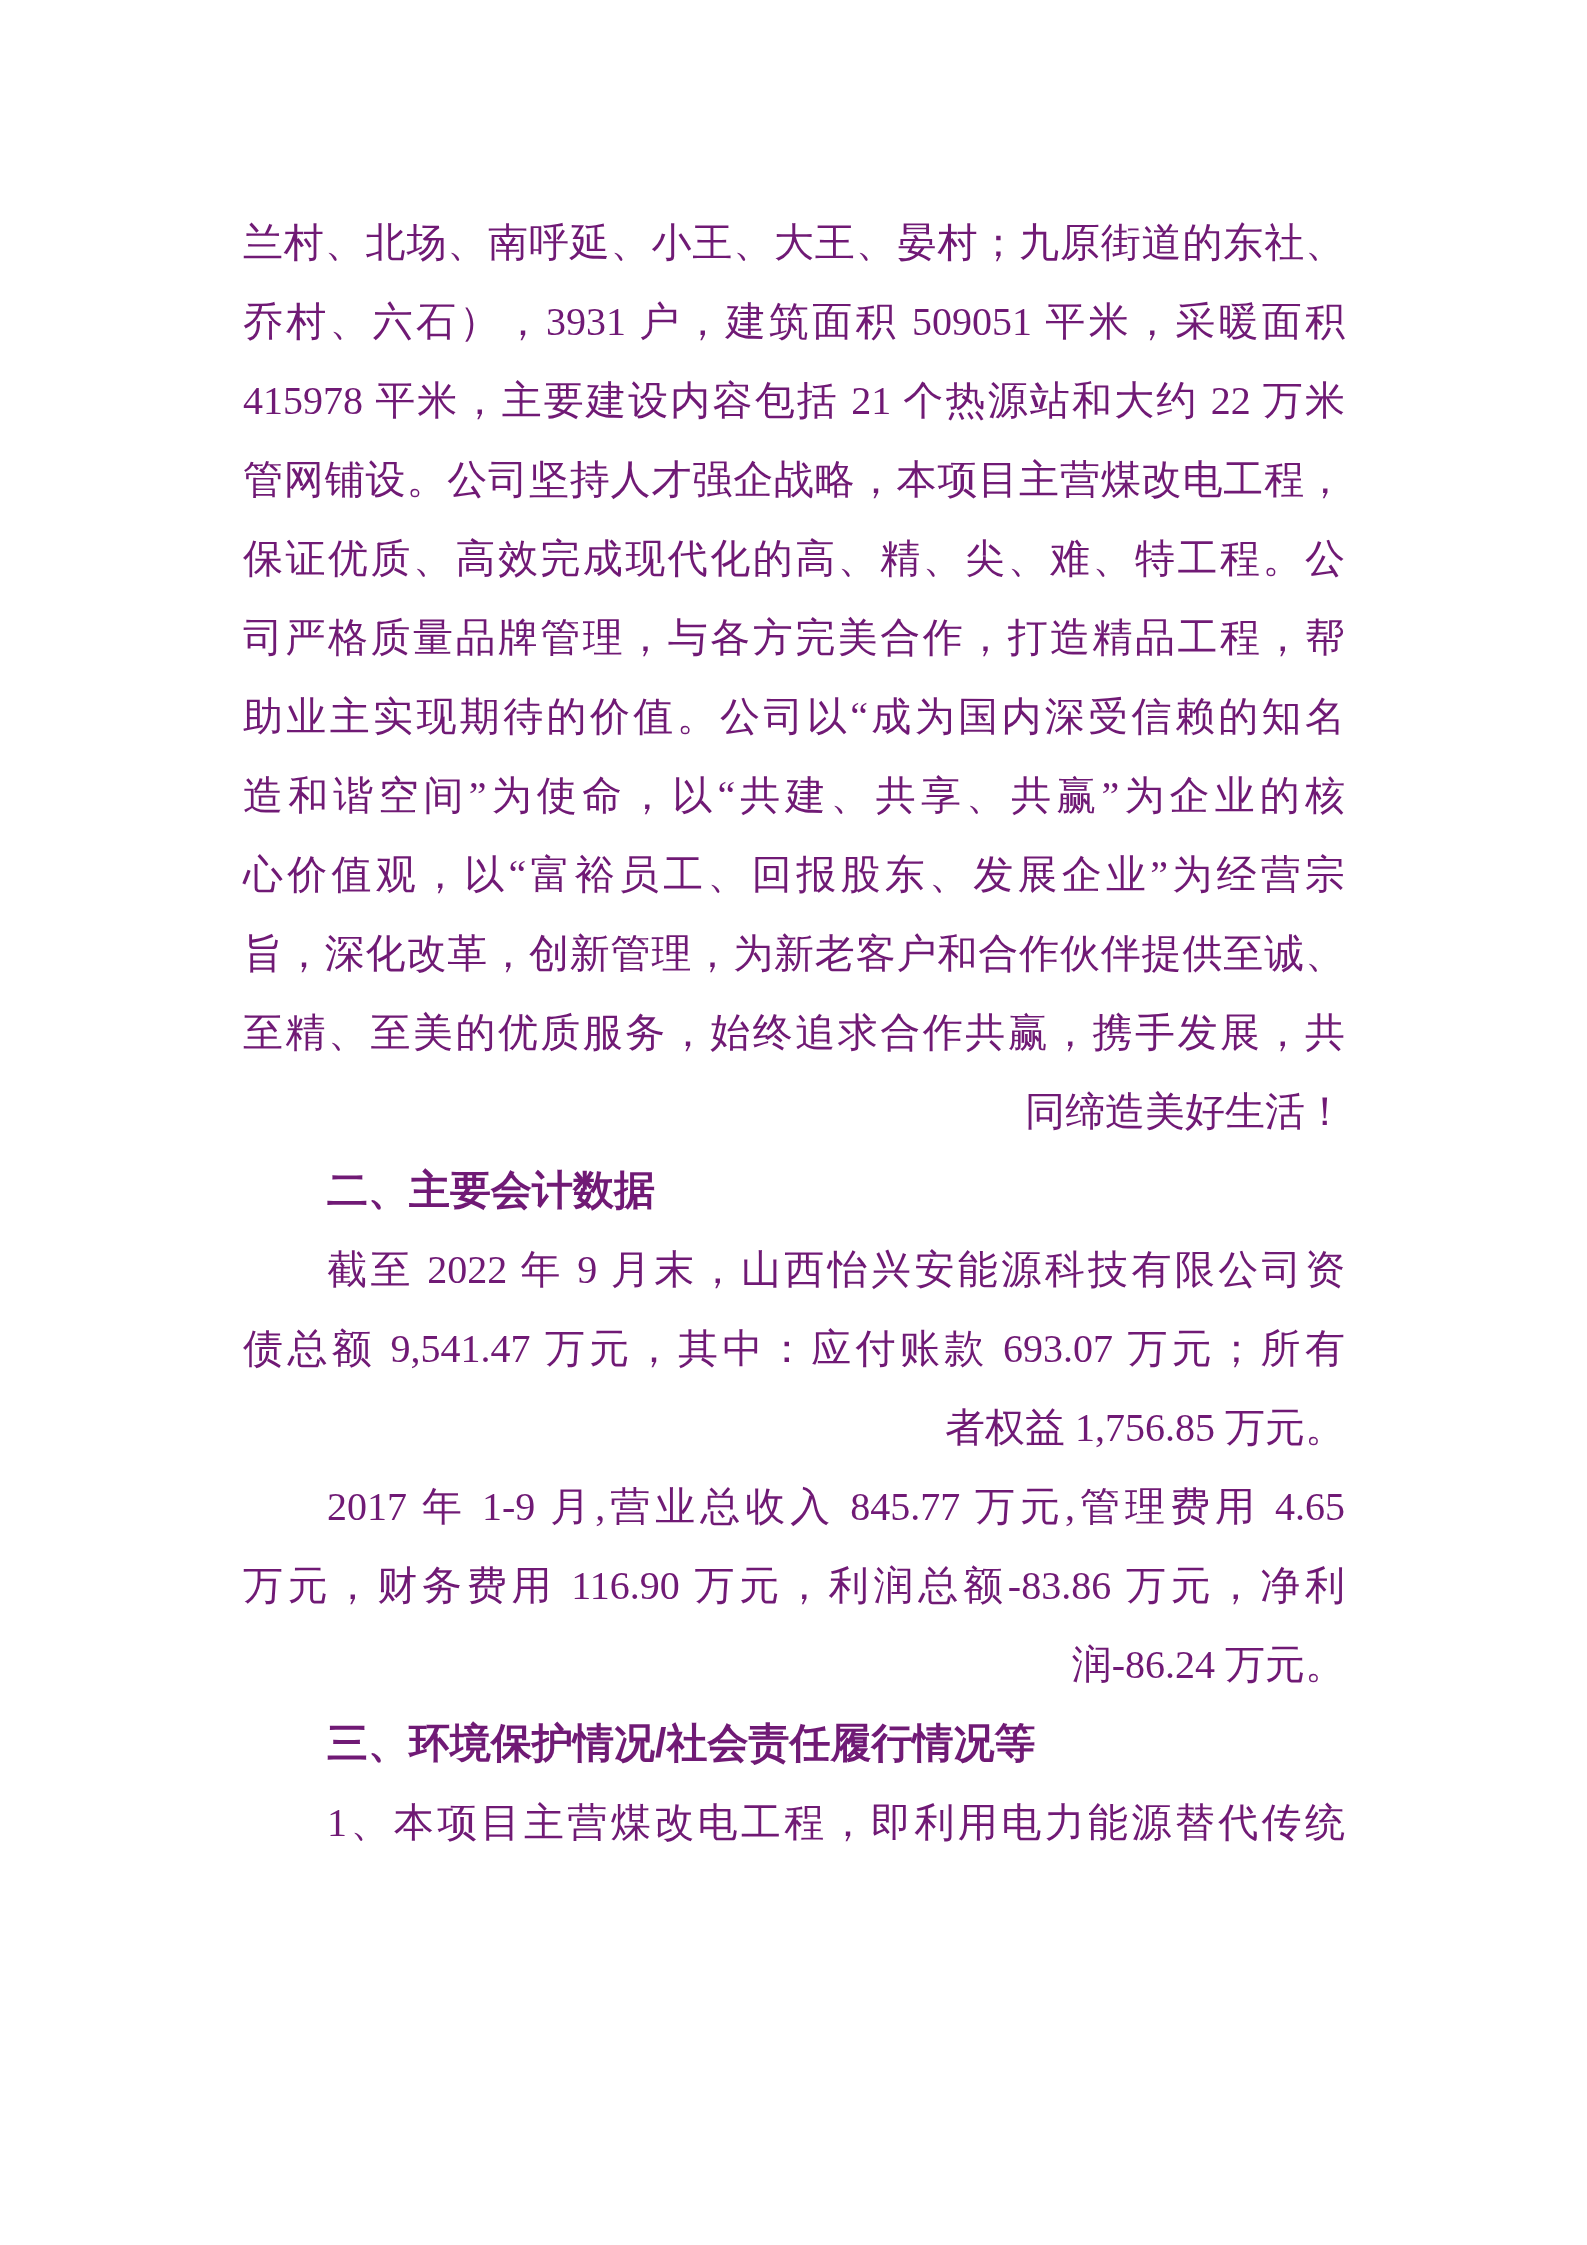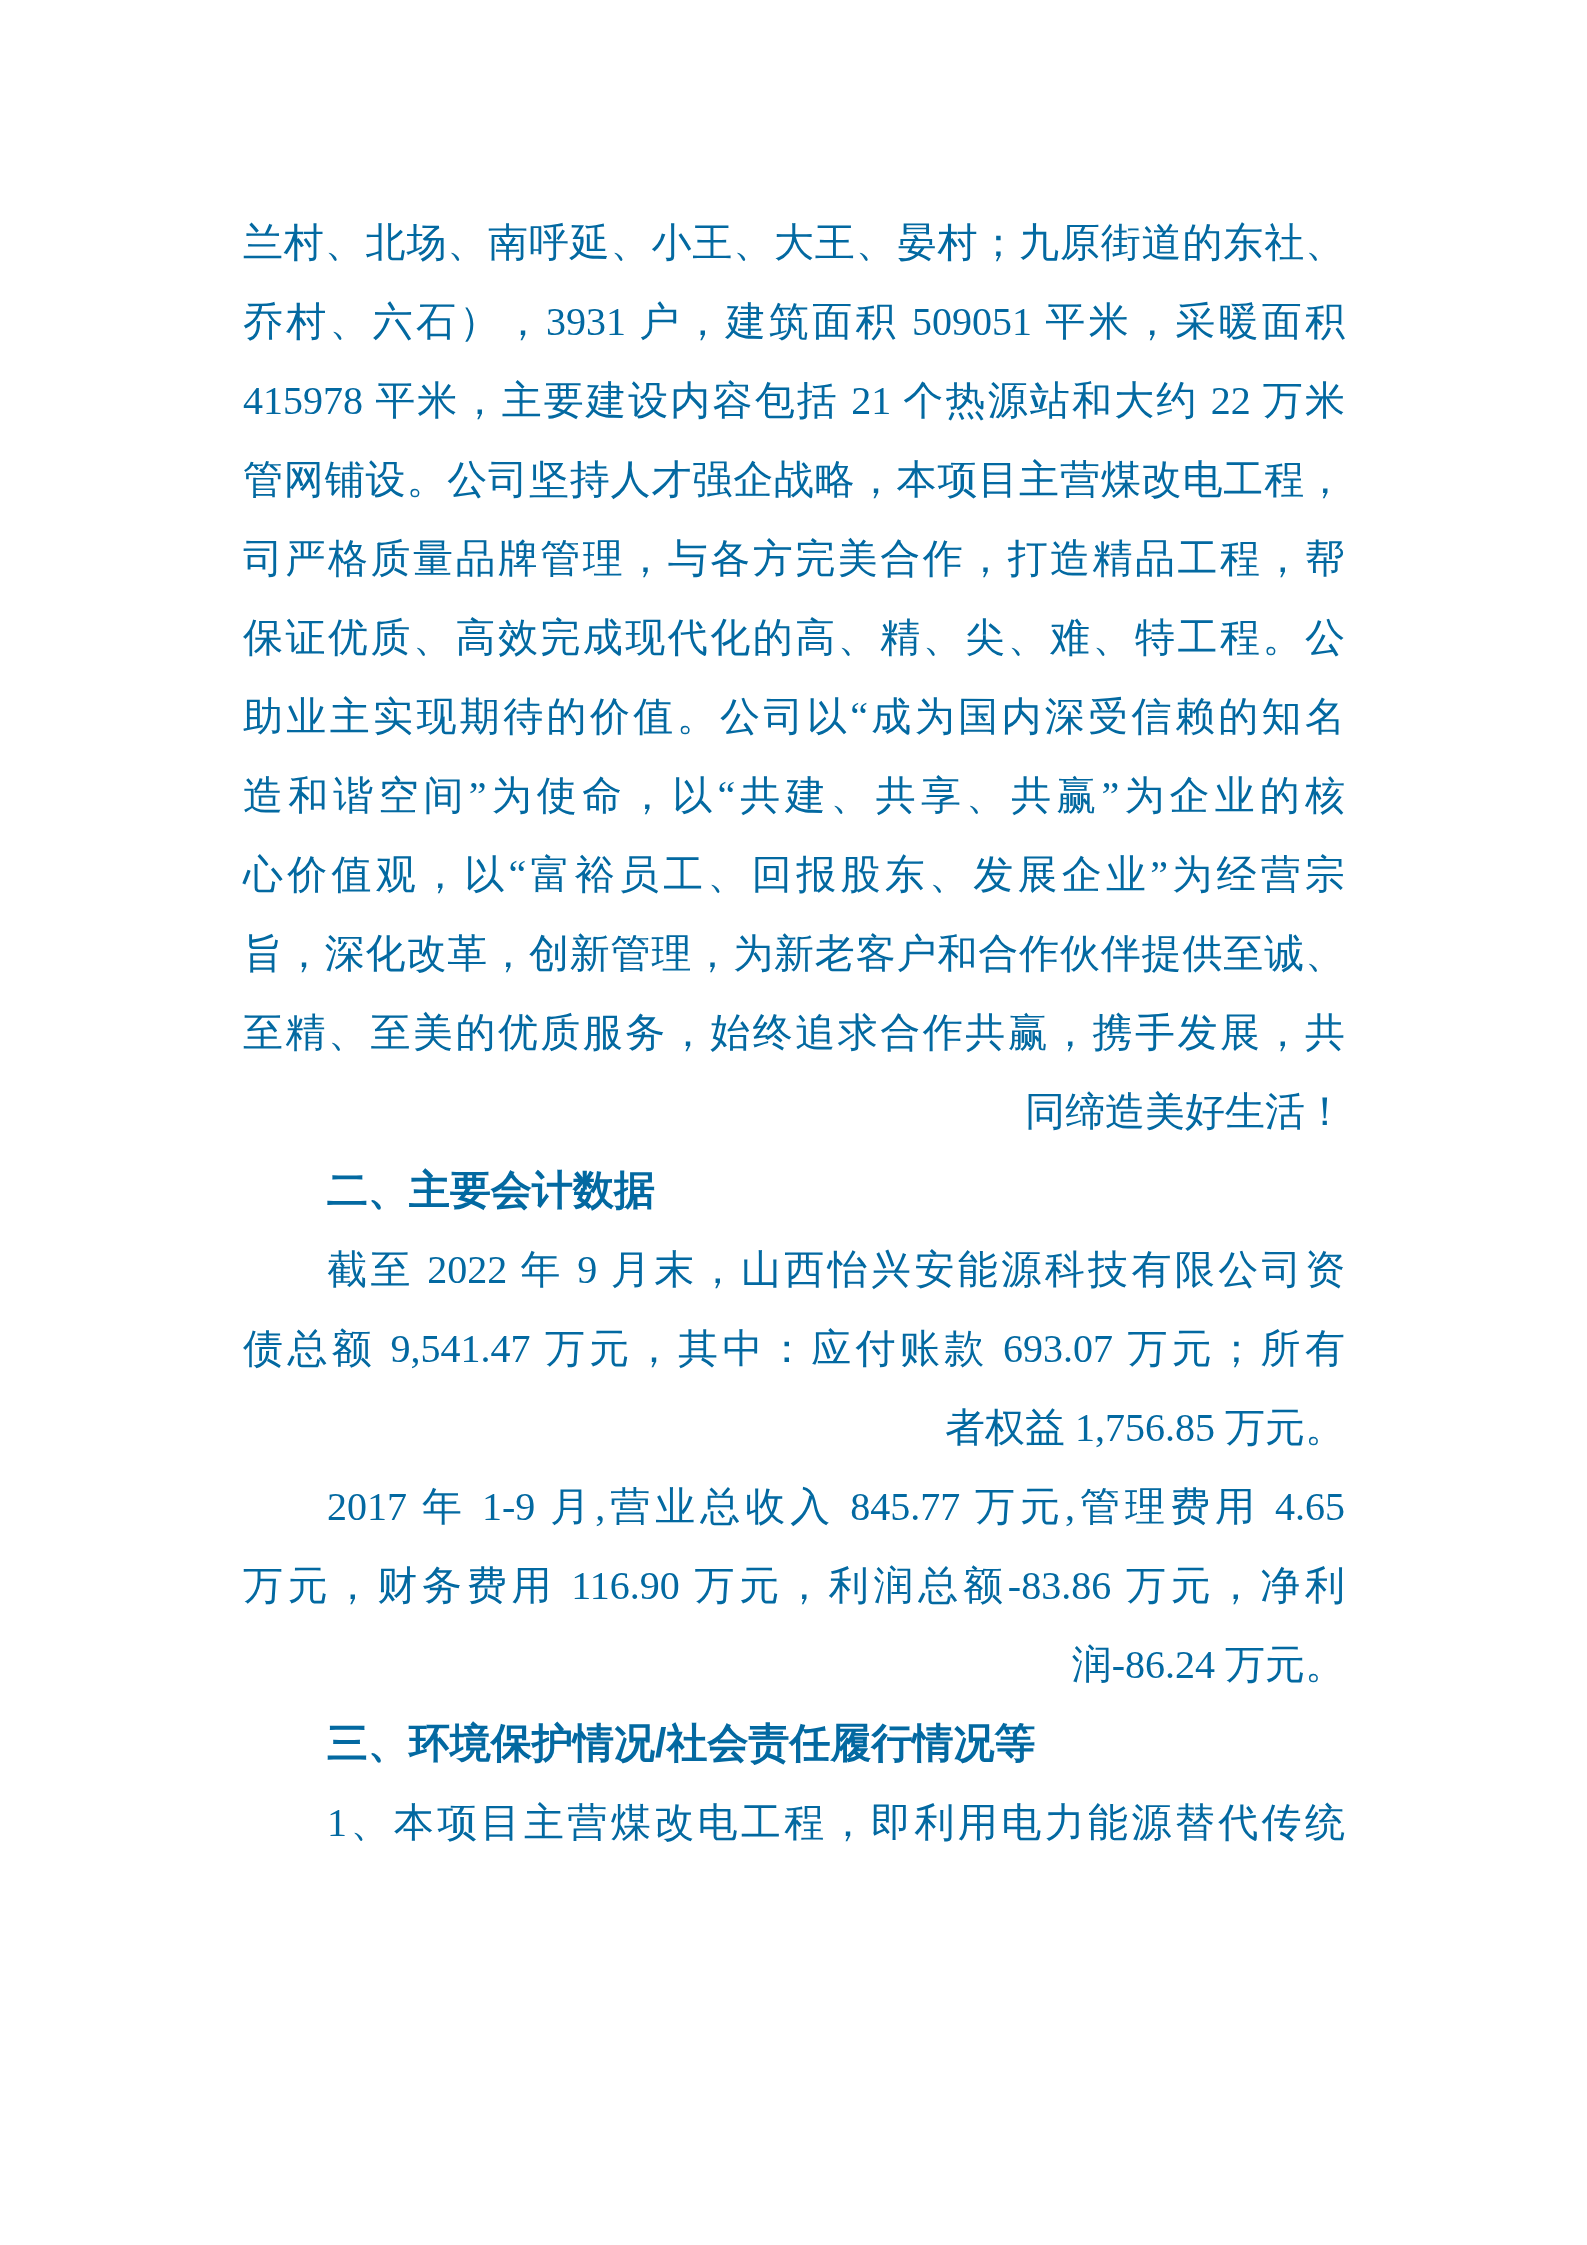--- a/index.html
+++ b/index.html
@@ -20,21 +20,21 @@
     position: absolute;
     left: 243px;
     top: 203px;
     width: 1102px;
   }
   .line {
     height: 79px;
     line-height: 79px;
     font-size: 40px;
     white-space: normal;
-    color: #0369a1;
+    color: #701a75;
   }
   
   .line.j {
     text-align: justify;
     text-align-last: justify;
   }
   
   .line.noj {
     text-align: right;
     text-align-last: auto;
@@ -54,22 +54,22 @@
 </style>
 </head>
 <body>
 
 <div class="page" style="background: rgb(255, 255, 255); color: rgb(0, 0, 0);">
   <div class="content">
       <div class="line j">兰村、北场、南呼延、小王、大王、晏村；九原街道的东社、</div>
       <div class="line j">乔村、六石），3931 户，建筑面积 509051 平米，采暖面积</div>
       <div class="line j">415978 平米，主要建设内容包括 21 个热源站和大约 22 万米</div>
       <div class="line j">管网铺设。公司坚持人才强企战略，本项目主营煤改电工程，</div>
+      <div class="line j">保证优质、高效完成现代化的高、精、尖、难、特工程。公</div>
       <div class="line j">司严格质量品牌管理，与各方完美合作，打造精品工程，帮</div>
-      <div class="line j">保证优质、高效完成现代化的高、精、尖、难、特工程。公</div>
       <div class="line j">助业主实现期待的价值。公司以“成为国内深受信赖的知名</div>
       <div class="line j">造和谐空间”为使命，以“共建、共享、共赢”为企业的核</div>
       <div class="line j">心价值观，以“富裕员工、回报股东、发展企业”为经营宗</div>
       <div class="line j">旨，深化改革，创新管理，为新老客户和合作伙伴提供至诚、</div>
       <div class="line j">至精、至美的优质服务，始终追求合作共赢，携手发展，共</div>
       <div class="line noj">同缔造美好生活！</div>
       <div class="line heading">二、主要会计数据</div>
       <div class="line j ind">截至 2022 年 9 月末，山西怡兴安能源科技有限公司资</div>
       <div class="line j">债总额 9,541.47 万元，其中：应付账款 693.07 万元；所有</div>
       <div class="line noj">者权益 1,756.85 万元。</div>

